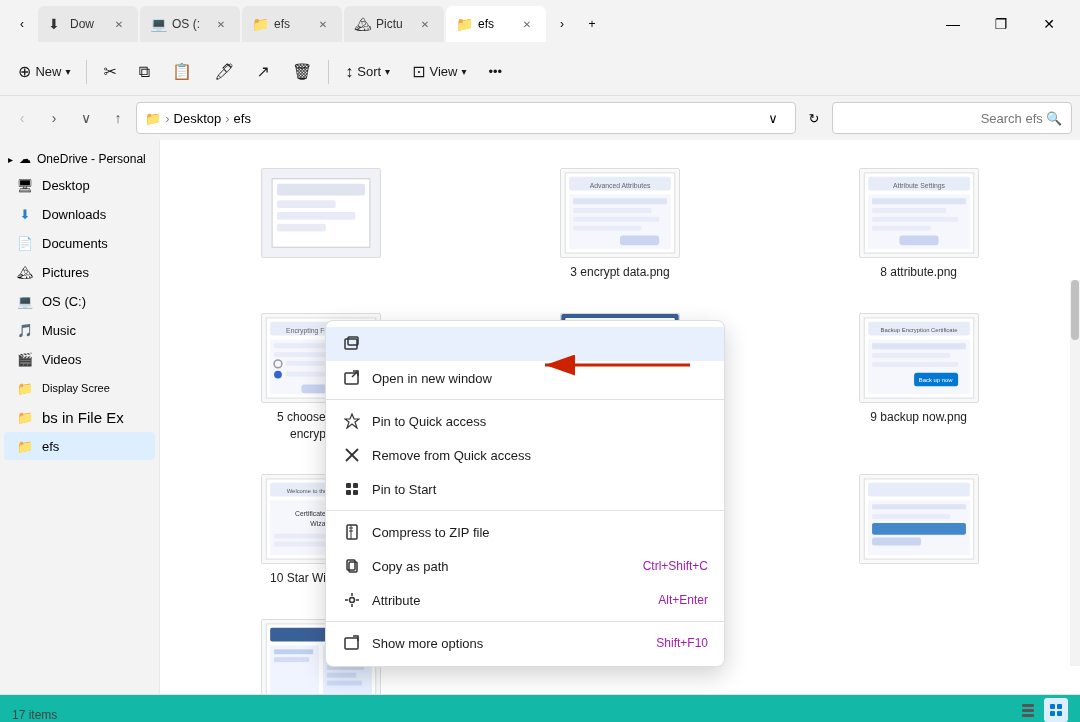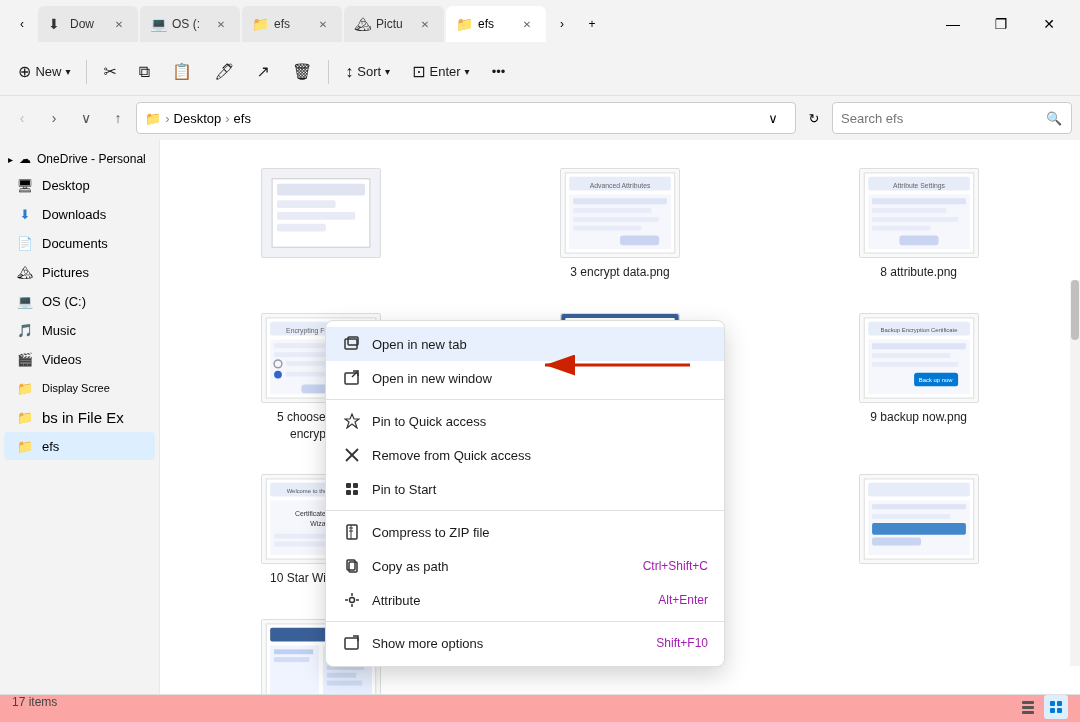--- a/index.html
+++ b/index.html
@@ -63,21 +63,21 @@
       flex: 1; display: flex; align-items: center; background: white;
       border: 1px solid #ccc; border-radius: 4px; height: 32px; padding: 0 8px;
       gap: 4px; cursor: pointer;
     }
     .address-dropdown { width: 28px; height: 28px; display: flex; align-items: center; justify-content: center; cursor: pointer; }
     .refresh-btn { width: 28px; height: 28px; display: flex; align-items: center; justify-content: center; cursor: pointer; border-radius: 4px; }
     .search-box {
       display: flex; align-items: center; background: white; border: 1px solid #ccc;
       border-radius: 4px; height: 32px; padding: 0 8px; gap: 4px; width: 240px;
     }
-    .search-input { border: none; outline: none; flex: 1; font-size: 13px; }
+    .search-input { border: none; outline: none; flex: 1; font-size: 13px; text-align: right; }
     .search-icon { color: #555; cursor: pointer; }
 
     
     .main-layout { display: flex; height: calc(722px - 48px - 48px - 44px - 28px); }
 
     
     .sidebar {
       width: 160px; background: #f3f3f3; padding: 8px 0; overflow-y: auto;
       flex-shrink: 0; border-right: 1px solid #e8e8e8;
     }
@@ -114,22 +114,22 @@
       overflow: hidden; border-radius: 2px;
     }
     .file-thumbnail svg { width: 100%; height: 100%; }
     .file-name {
       font-size: 12px; text-align: center; max-width: 130px;
       word-wrap: break-word; line-height: 1.4; color: #222;
     }
 
     
     .statusbar {
-      height: 28px; background: #fca5a5; border-top: 1px solid #e0e0e0;
-      display: flex; align-items: flex-start; padding: 0 12px; gap: 16px;
+      height: 28px; background: #14b8a6; border-top: 1px solid #e0e0e0;
+      display: flex; align-items: flex-end; padding: 0 12px; gap: 16px;
       font-size: 12px; color: #444;
     }
     .statusbar-right { margin-left: auto; display: flex; gap: 4px; }
     .view-btn { width: 24px; height: 24px; display: flex; align-items: center; justify-content: center; cursor: pointer; border-radius: 3px; }
     .view-btn.active { background: #ddeeff; }
 
     
     .context-menu {
       position: absolute; left: 165px; top: 180px; width: 400px;
       background: white; border: 1px solid #ddd; border-radius: 8px;
@@ -232,21 +232,21 @@
     <span style="font-size:16px;">🗑</span>
   </div>
   <div class="toolbar-separator"></div>
   <div class="toolbar-btn">
     <span style="font-size:16px;">↕</span>
     <span>Sort</span>
     <span style="font-size:10px;">▾</span>
   </div>
   <div class="toolbar-btn">
     <span style="font-size:16px;">⊡</span>
-    <span>Enter</span>
+    <span>View</span>
     <span style="font-size:10px;">▾</span>
   </div>
   <div class="toolbar-btn">
     <span>•••</span>
   </div>
 </div>
 
 <div class="addressbar">
   <div class="nav-btn disabled">‹</div>
   <div class="nav-btn">›</div>
@@ -498,21 +498,20 @@
     </div>
 
     <div class="context-menu">
       <div class="ctx-item highlighted">
         <span class="ctx-icon">
           <svg width="16" height="16" viewBox="0 0 16 16">
               <rect x="1" y="3" width="12" height="10" rx="1" fill="none" stroke="#333" stroke-width="1.5"></rect>
               <rect x="4" y="1" width="10" height="8" rx="1" fill="none" stroke="#333" stroke-width="1.5"></rect>
             </svg>
         </span>
-        <span class="ctx-label">Open in new tab</span>
       </div>
       <div class="ctx-item">
         <span class="ctx-icon">
           <svg width="16" height="16" viewBox="0 0 16 16">
               <rect x="1" y="3" width="13" height="11" rx="1" fill="none" stroke="#333" stroke-width="1.5"></rect>
               <path d="M9 1 L14 1 L14 6" stroke="#333" stroke-width="1.5" fill="none"></path>
               <path d="M14 1 L8 7" stroke="#333" stroke-width="1.5"></path>
             </svg>
         </span>
         <span class="ctx-label">Open in new window</span>

